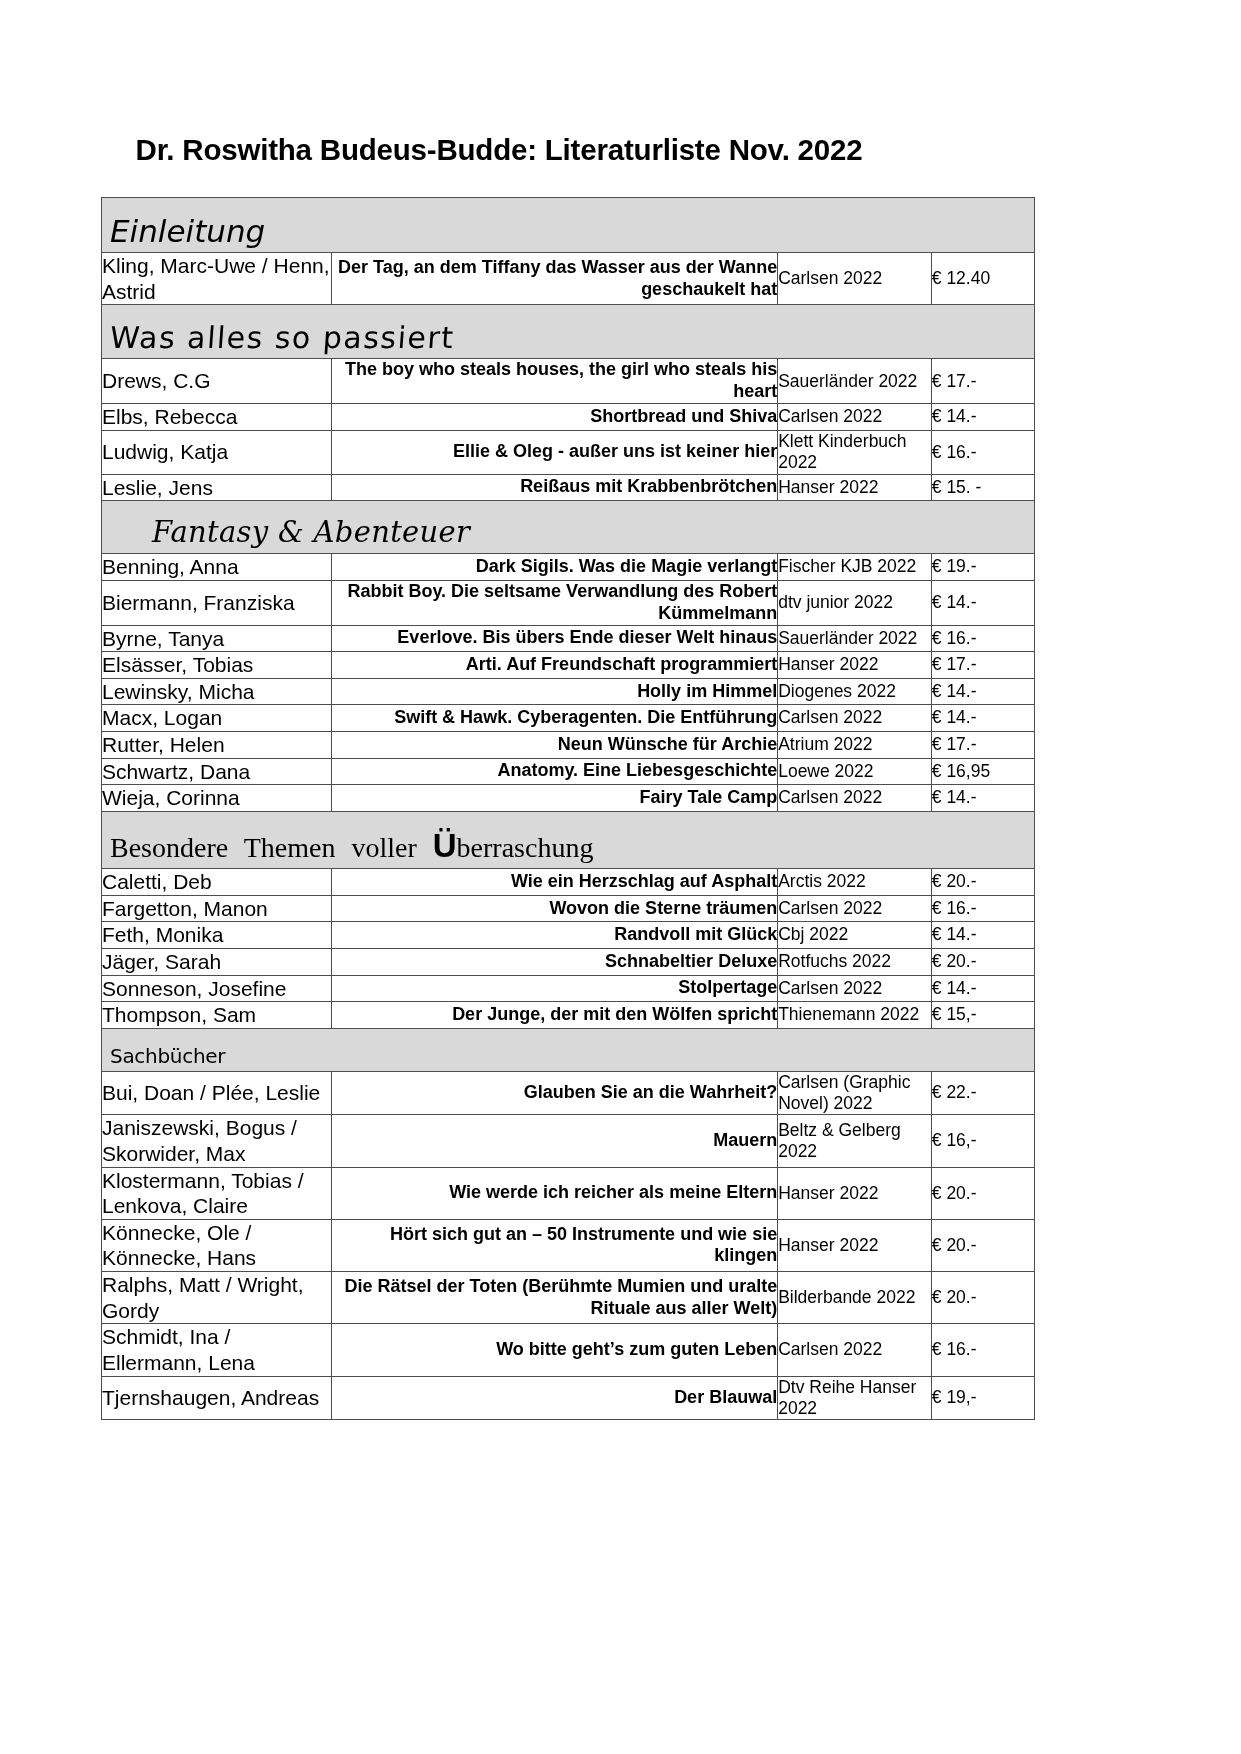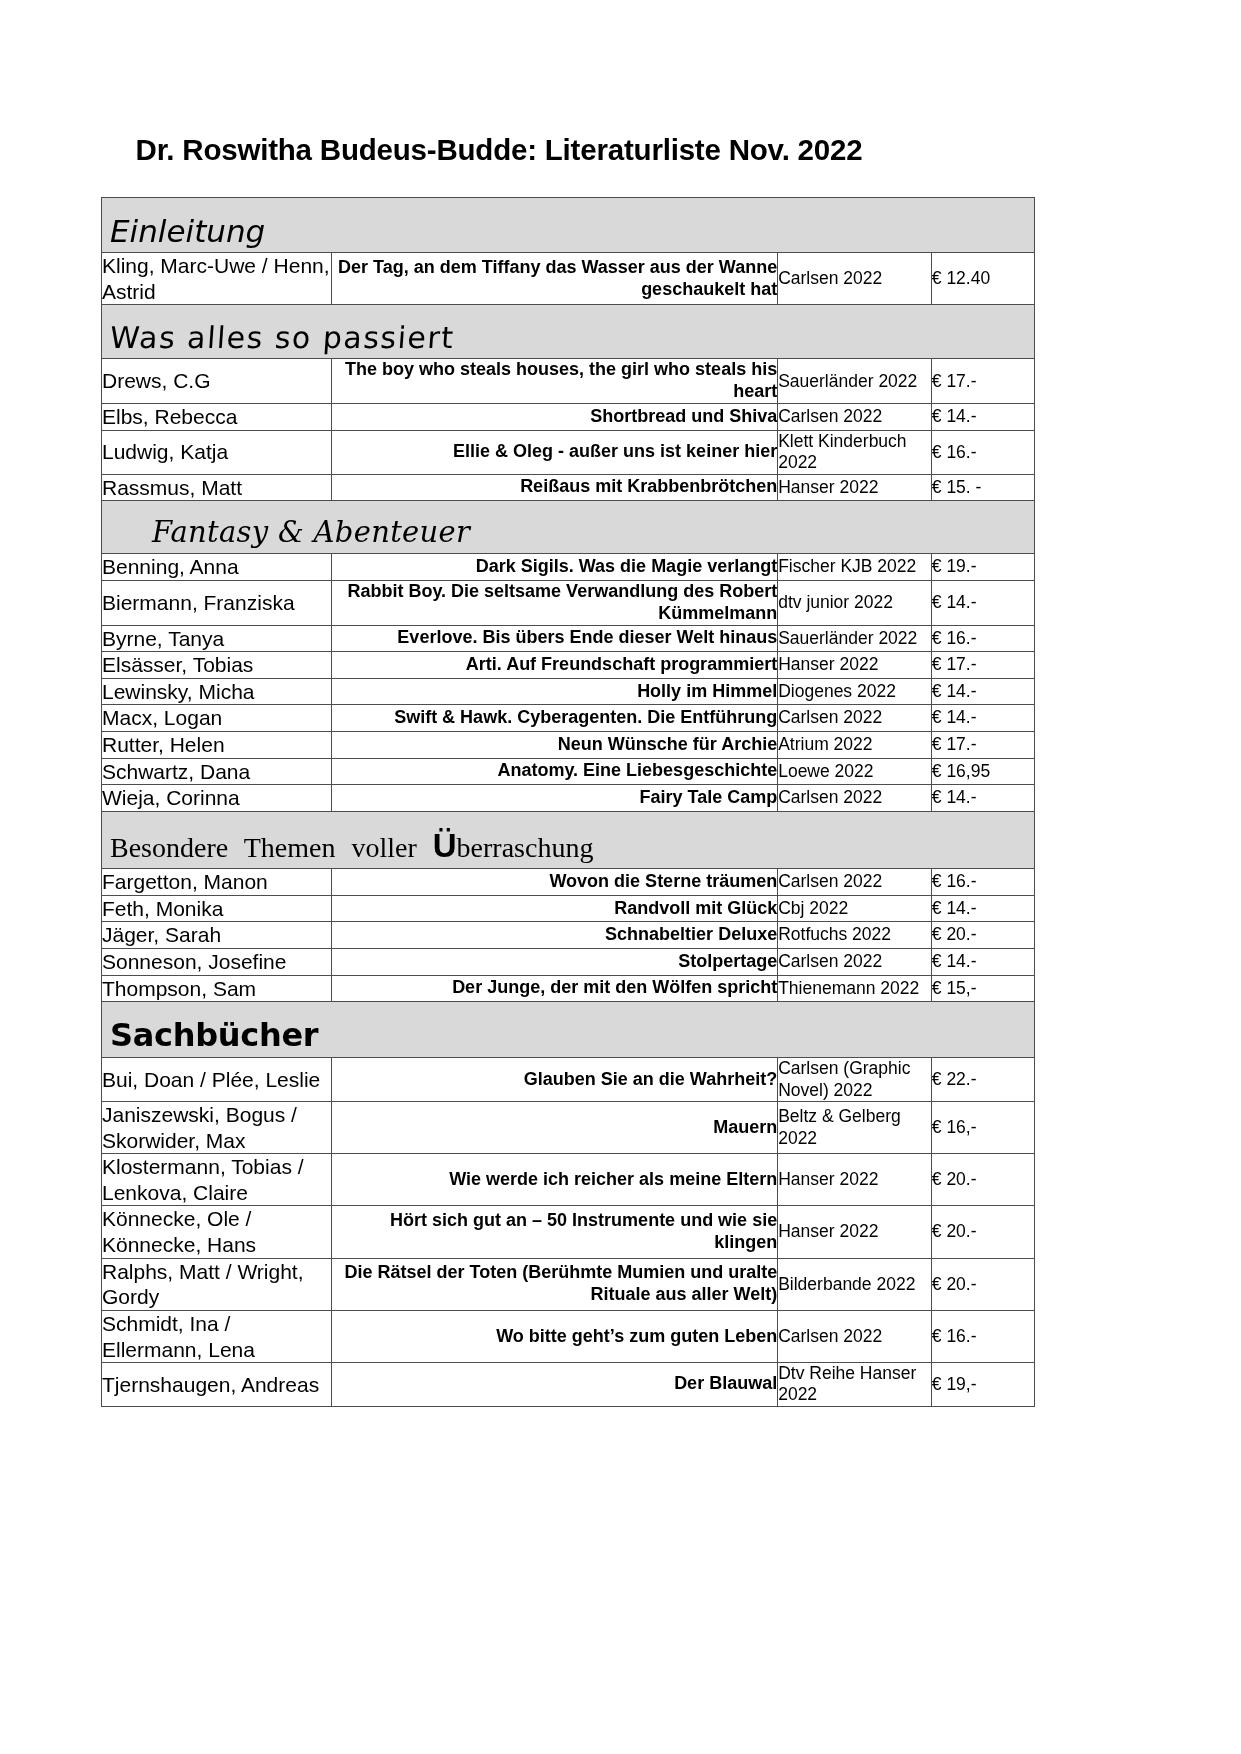--- a/index.html
+++ b/index.html
@@ -89,22 +89,22 @@
     font-size: 28px;
     word-spacing: 9px;
   }
   .sec-serif-wide .big-u {
     font-family: "Liberation Sans", sans-serif;
     font-weight: bold;
     font-size: 33px;
   }
   .sec-plain {
     font-family: "DejaVu Sans", sans-serif;
-    font-weight: 700;
-    font-size: 32px;
+    font-weight: 400;
+    font-size: 20px;
     letter-spacing: -0.3px;
   }
 
   
   tr.entry td { line-height: 1.22; }
   td.author {
     font-family: "Liberation Sans", sans-serif;
     font-weight: 400;
     font-size: 21px;
     padding: 5px 5px 5px 9px;
@@ -173,21 +173,21 @@
           <td class="pub">Carlsen 2022</td>
           <td class="price">€ 14.-</td>
         </tr>
         <tr class="entry">
           <td class="author">Ludwig, Katja</td>
           <td class="title">Ellie &amp; Oleg - außer uns ist keiner hier</td>
           <td class="pub">Klett Kinderbuch 2022</td>
           <td class="price">€ 16.-</td>
         </tr>
         <tr class="entry">
-          <td class="author">Rassmus, Matt</td>
+          <td class="author">Leslie, Jens</td>
           <td class="title">Reißaus mit Krabbenbrötchen</td>
           <td class="pub">Hanser 2022</td>
           <td class="price">€ 15. -</td>
         </tr>
         <tr class="section">
           <td colspan="4">
             <span class="sec-text sec-script">Fantasy &amp; Abenteuer</span>
           </td>
         </tr>
         <tr class="entry">
@@ -241,20 +241,26 @@
         <tr class="entry">
           <td class="author">Wieja, Corinna</td>
           <td class="title">Fairy Tale Camp</td>
           <td class="pub">Carlsen 2022</td>
           <td class="price">€ 14.-</td>
         </tr>
         <tr class="section">
           <td colspan="4">
             <span class="sec-text sec-serif-wide"><span>Besondere Themen voller </span><span class="big-u">Ü</span><span>berraschung</span></span>
           </td>
+        </tr>
+        <tr class="entry">
+          <td class="author">Caletti, Deb</td>
+          <td class="title">Wie ein Herzschlag auf Asphalt</td>
+          <td class="pub">Arctis 2022</td>
+          <td class="price">€ 20.-</td>
         </tr>
         <tr class="entry">
           <td class="author">Fargetton, Manon</td>
           <td class="title">Wovon die Sterne träumen</td>
           <td class="pub">Carlsen 2022</td>
           <td class="price">€ 16.-</td>
         </tr>
         <tr class="entry">
           <td class="author">Feth, Monika</td>
           <td class="title">Randvoll mit Glück</td>

